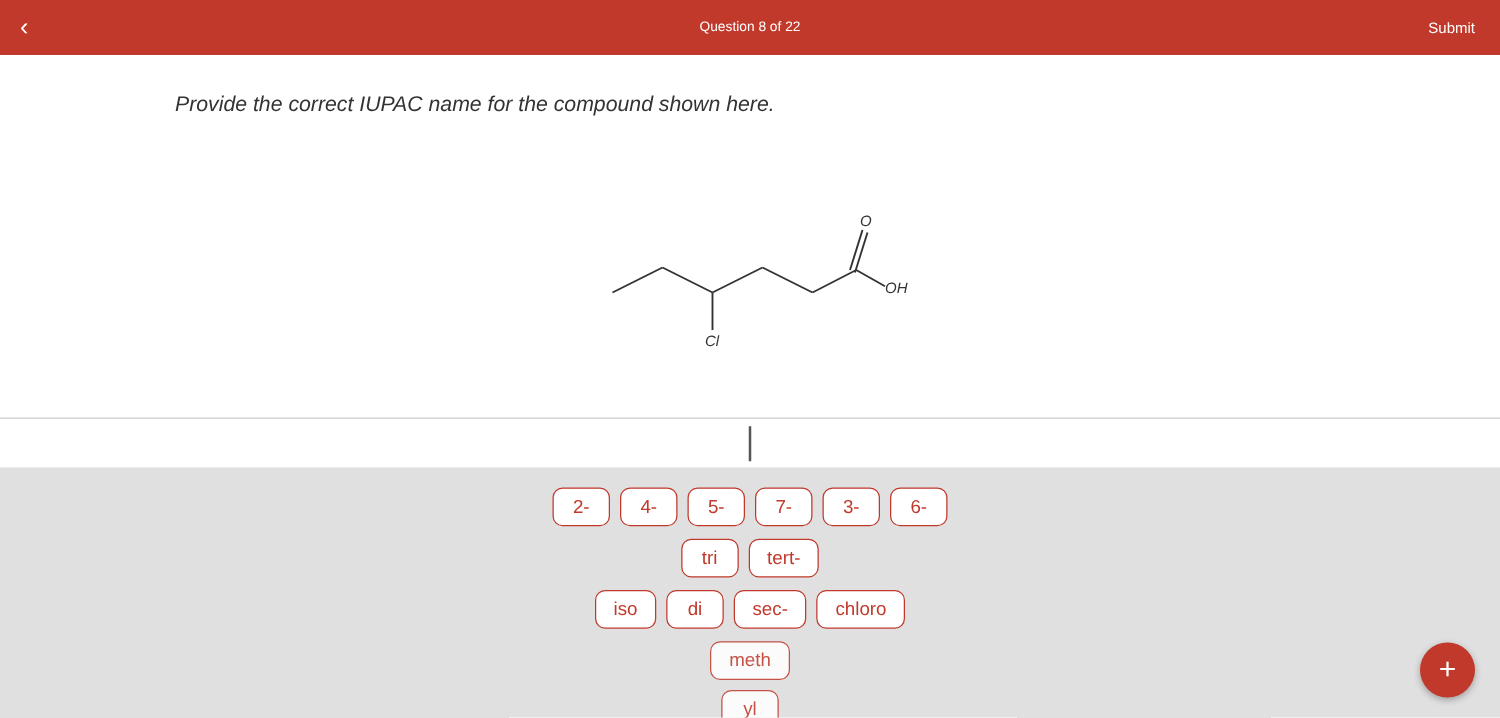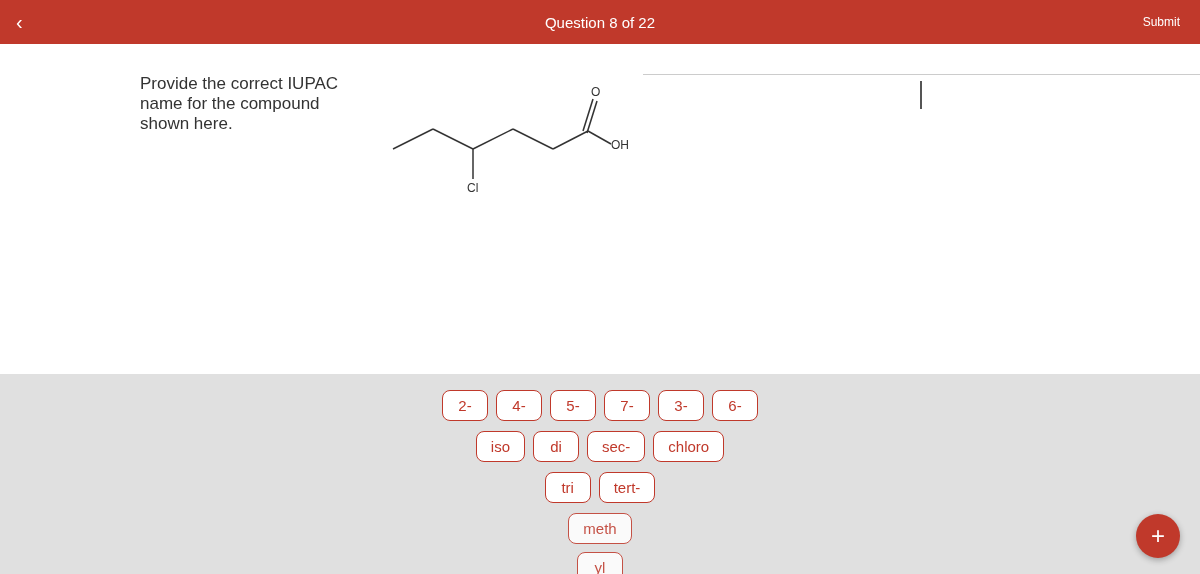--- a/index.html
+++ b/index.html
@@ -17,40 +17,41 @@
       position: absolute;
       left: 16px;
       color: white;
       font-size: 20px;
       cursor: pointer;
       display: flex;
       align-items: center;
     }
     .header-title {
       color: white;
-      font-size: 15px;
+      font-size: 11px;
       font-weight: 500;
     }
     .header-submit {
       position: absolute;
       right: 20px;
       color: white;
       font-size: 12px;
       font-weight: 500;
       cursor: pointer;
     }
 
     .question-area {
       background: white;
       height: 330px;
       display: flex;
-      flex-direction: row;
+      flex-direction: column;
       align-items: flex-start;
       padding: 30px 0 0 0;
       position: relative;
+      font-style: italic;
     }
     .question-text {
       font-size: 17px;
       color: #333;
       margin-left: 140px;
       margin-bottom: 20px;
     }
 
     .molecule-container {
       width: 100%;
@@ -174,31 +175,31 @@
   <div class="key-row">
     <button class="key-btn">2-</button>
     <button class="key-btn">4-</button>
     <button class="key-btn">5-</button>
     <button class="key-btn">7-</button>
     <button class="key-btn">3-</button>
     <button class="key-btn">6-</button>
   </div>
 
   <div class="key-row">
+    <button class="key-btn">tri</button>
+    <button class="key-btn">tert-</button>
+  </div>
+
+  <div class="key-row">
     <button class="key-btn">iso</button>
     <button class="key-btn">di</button>
     <button class="key-btn">sec-</button>
     <button class="key-btn">chloro</button>
   </div>
 
-  <div class="key-row">
-    <button class="key-btn">tri</button>
-    <button class="key-btn">tert-</button>
-  </div>
-
   <div class="key-row" style="opacity:0.85;flex-direction:column;">
     <button class="key-btn">meth</button>
     <button class="key-btn">yl</button>
     <button class="key-btn">shown</button>
   </div>
 
   <div class="fab-btn">
     <span>+</span>
   </div>
 </div>

